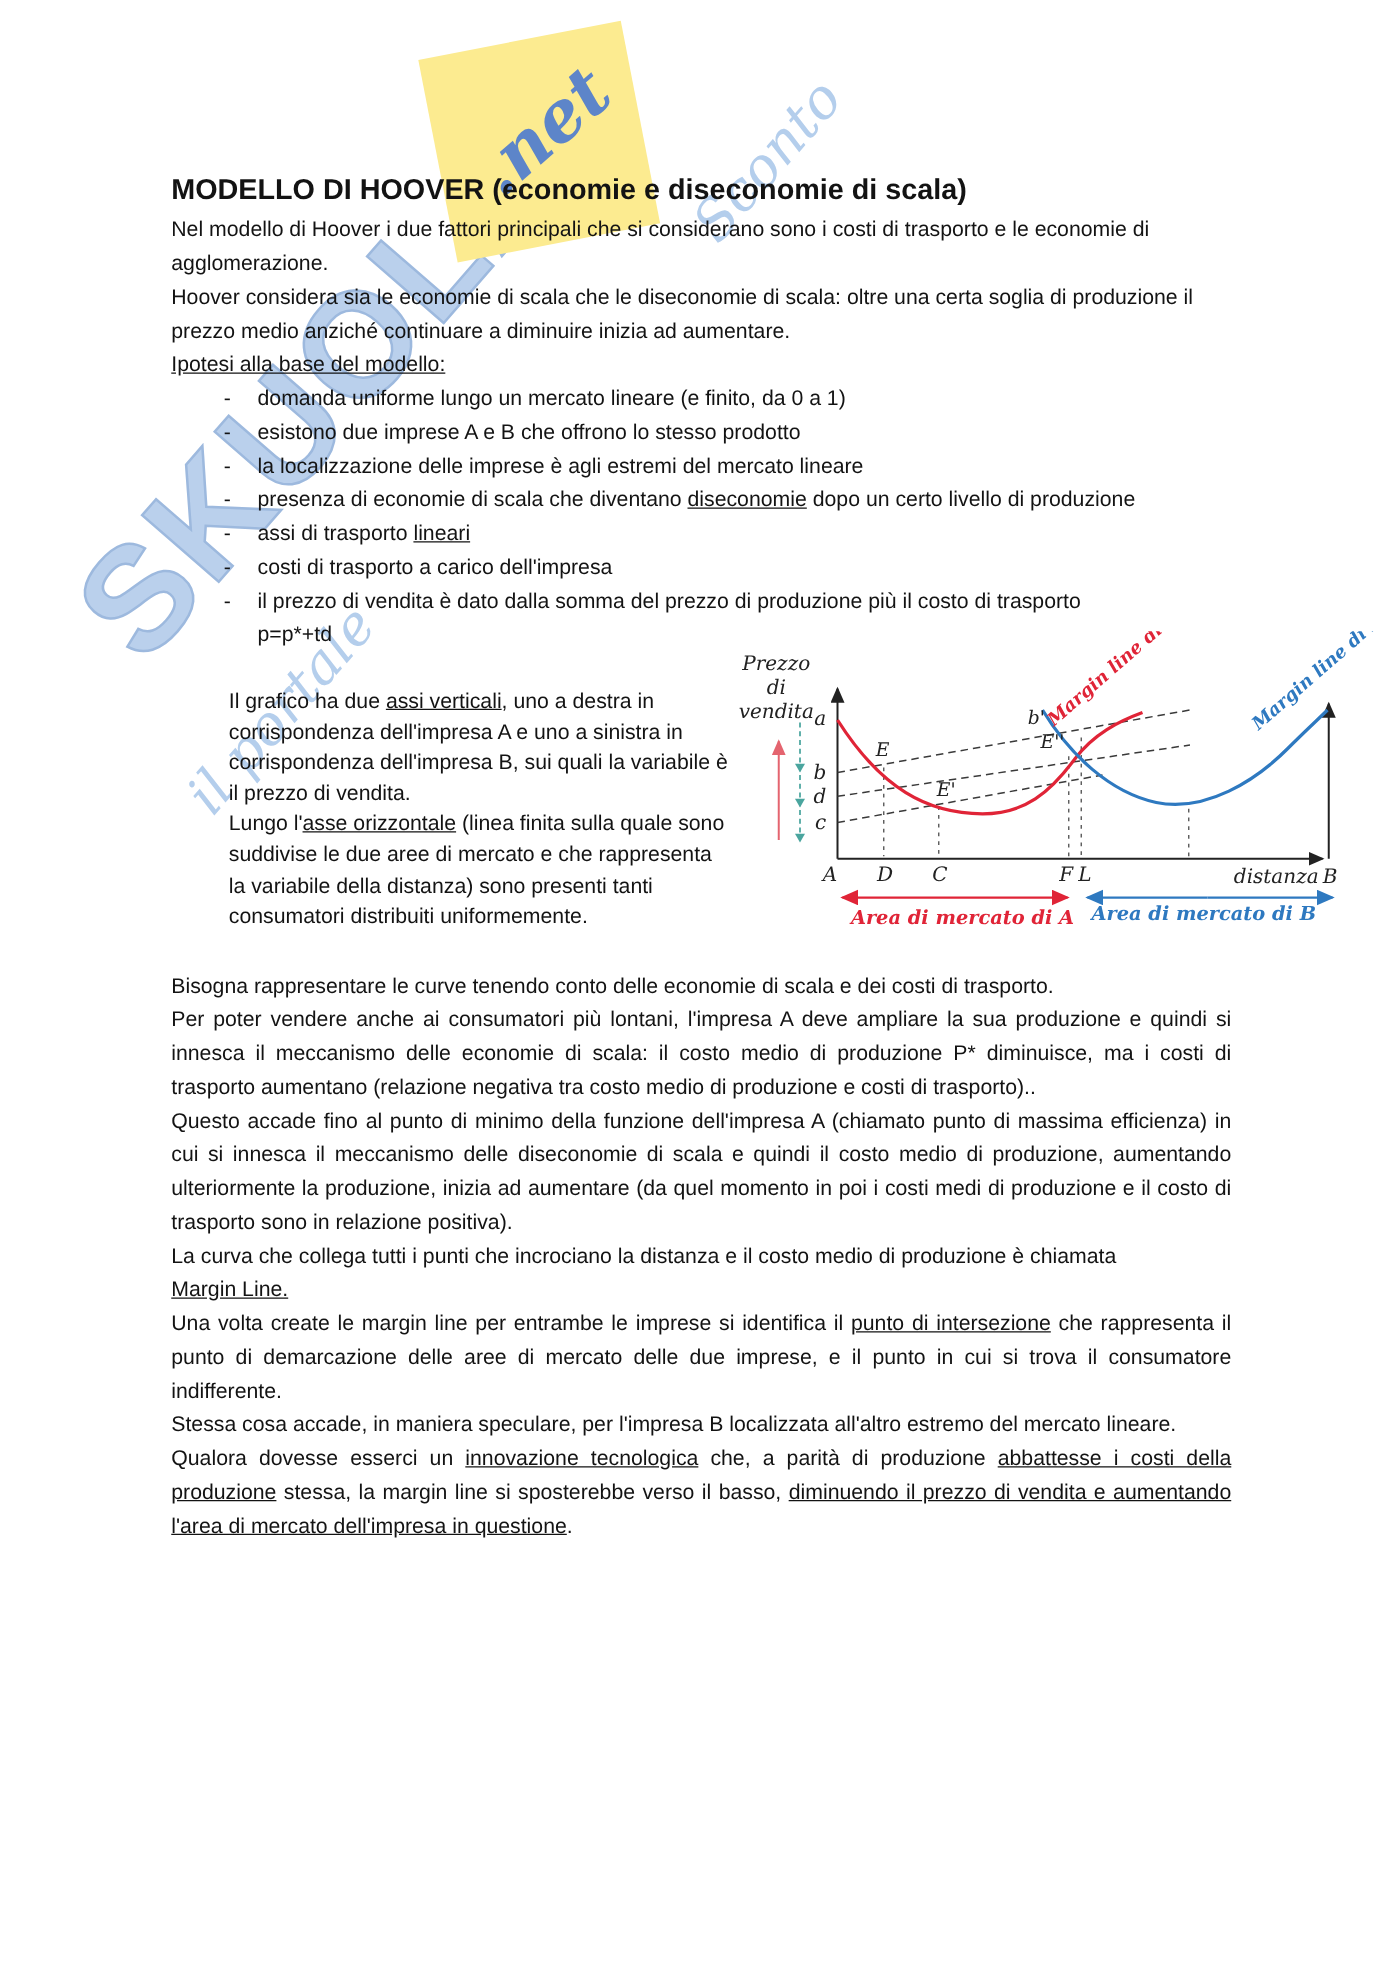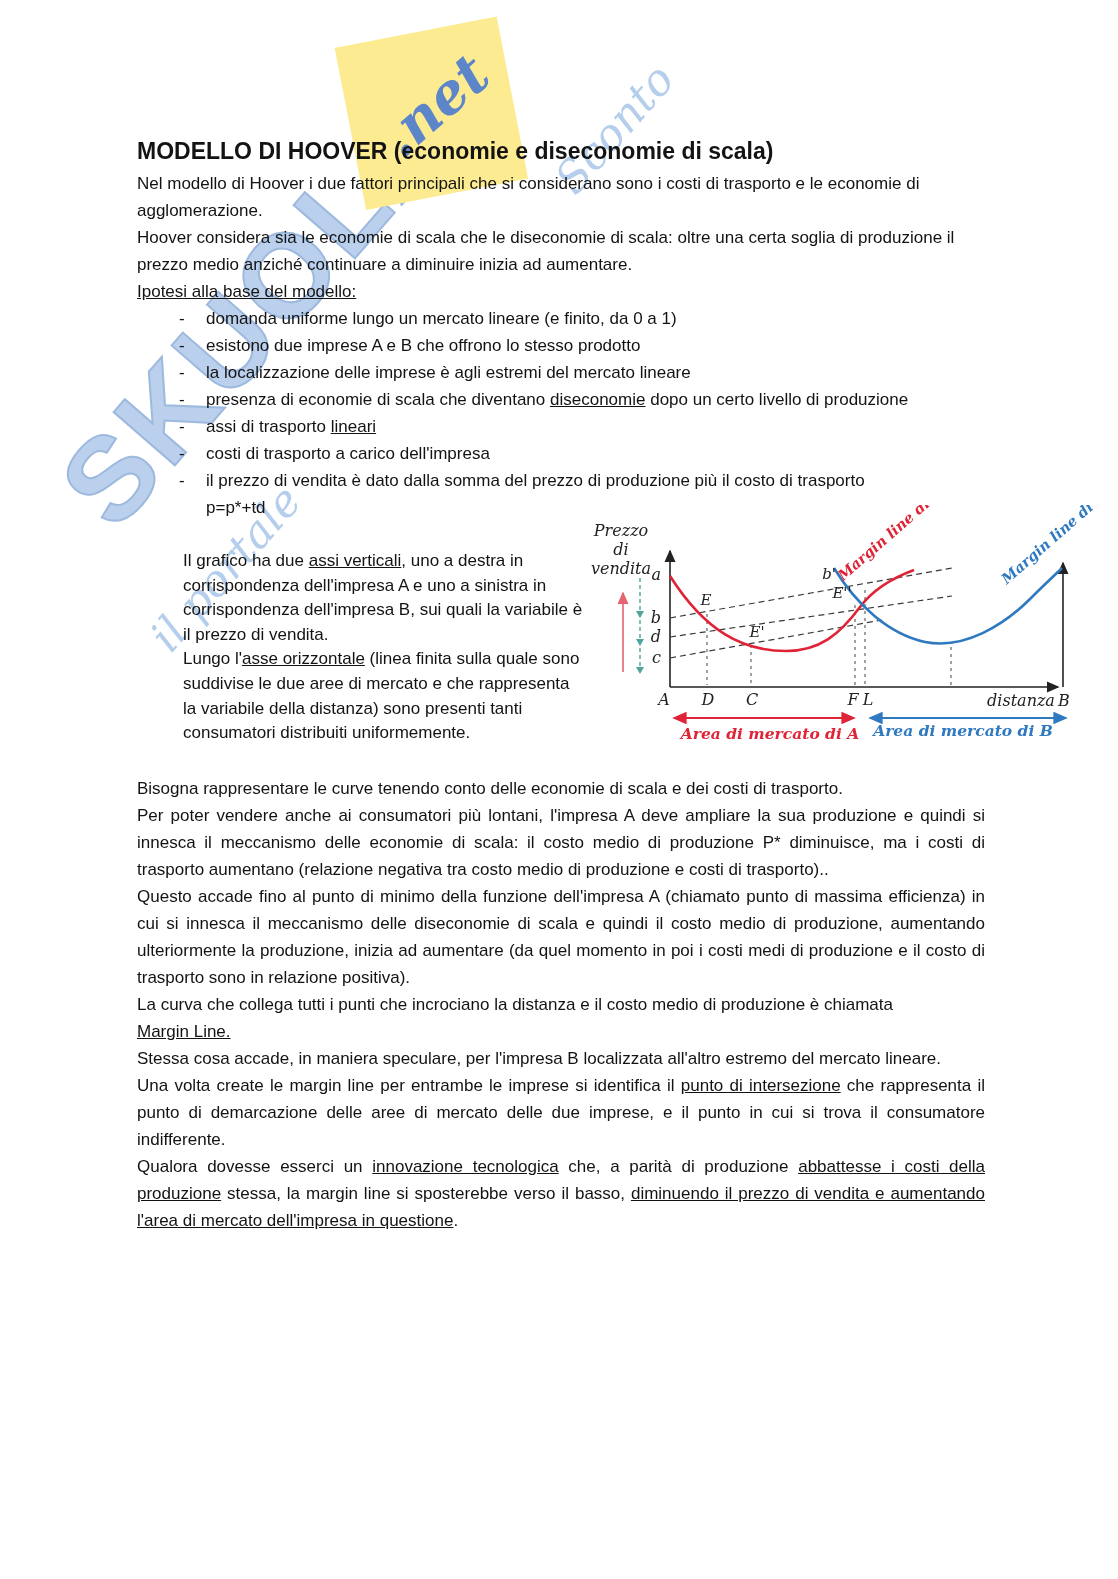--- a/index.html
+++ b/index.html
@@ -170,17 +170,17 @@
         <path d="M966,699 L1066,699" stroke="#2e79c0" stroke-width="1.8" marker-end="url(#mBlue)"></path>
         <text x="770" y="720" font-size="15.5" font-style="italic" font-weight="bold" text-anchor="middle" fill="#e02437">Area di mercato di A</text>
         <text x="963" y="717" font-size="15.5" font-style="italic" font-weight="bold" text-anchor="middle" fill="#2e79c0">Area di mercato di B</text>
       </svg>
     </div>
 
     <p style="margin-top:18px;"><span>Bisogna rappresentare le curve tenendo conto delle economie di scala e dei costi di trasporto.</span></p>
     <p class="sp just"><span>Per poter vendere anche ai consumatori più lontani, l'impresa A deve </span><span class="b">ampliare la sua produzione</span><span> e quindi si innesca il </span><span class="b">meccanismo delle economie di scala</span><span>: il costo medio di produzione P* diminuisce, ma i costi di trasporto aumentano (relazione negativa tra costo medio di produzione e costi di trasporto)..</span></p>
     <p class="sp just"><span>Questo accade fino al punto di minimo della funzione dell'impresa A (chiamato </span><span class="b">punto di massima efficienza</span><span>) in cui si innesca il meccanismo delle </span><span class="b">diseconomie di scala</span><span> e quindi il costo medio di produzione, aumentando ulteriormente la produzione, inizia ad aumentare (da quel momento in poi i costi medi di produzione e il costo di trasporto sono in relazione positiva).</span></p>
     <p class="sp just"><span>La curva che collega tutti i punti che incrociano la distanza e il costo medio di produzione è chiamata </span><br><span class="b u">Margin Line.</span></p>
+    <p class="sp just"><span>Una volta create le margin line per entrambe le imprese si identifica il </span><span class="u">punto di intersezione</span><span> che rappresenta il </span><span class="b">punto di demarcazione delle aree di mercato delle due imprese, e il punto in cui si trova il consumatore indifferente.</span></p>
     <p class="sp just"><span>Stessa cosa accade, in maniera speculare, per l'impresa B localizzata all'altro estremo del mercato lineare.</span></p>
-    <p class="sp just"><span>Una volta create le margin line per entrambe le imprese si identifica il </span><span class="u">punto di intersezione</span><span> che rappresenta il </span><span class="b">punto di demarcazione delle aree di mercato delle due imprese, e il punto in cui si trova il consumatore indifferente.</span></p>
     <p class="sp just"><span>Qualora dovesse esserci un </span><span class="u">innovazione tecnologica</span><span> che, a parità di produzione </span><span class="u">abbattesse i costi della produzione</span><span> stessa, la margin line si sposterebbe verso il basso, </span><span class="u">diminuendo il prezzo di vendita e aumentando l'area di mercato dell'impresa in questione</span><span>.</span></p>
   </div>
 </div>
 
 </body></html>

